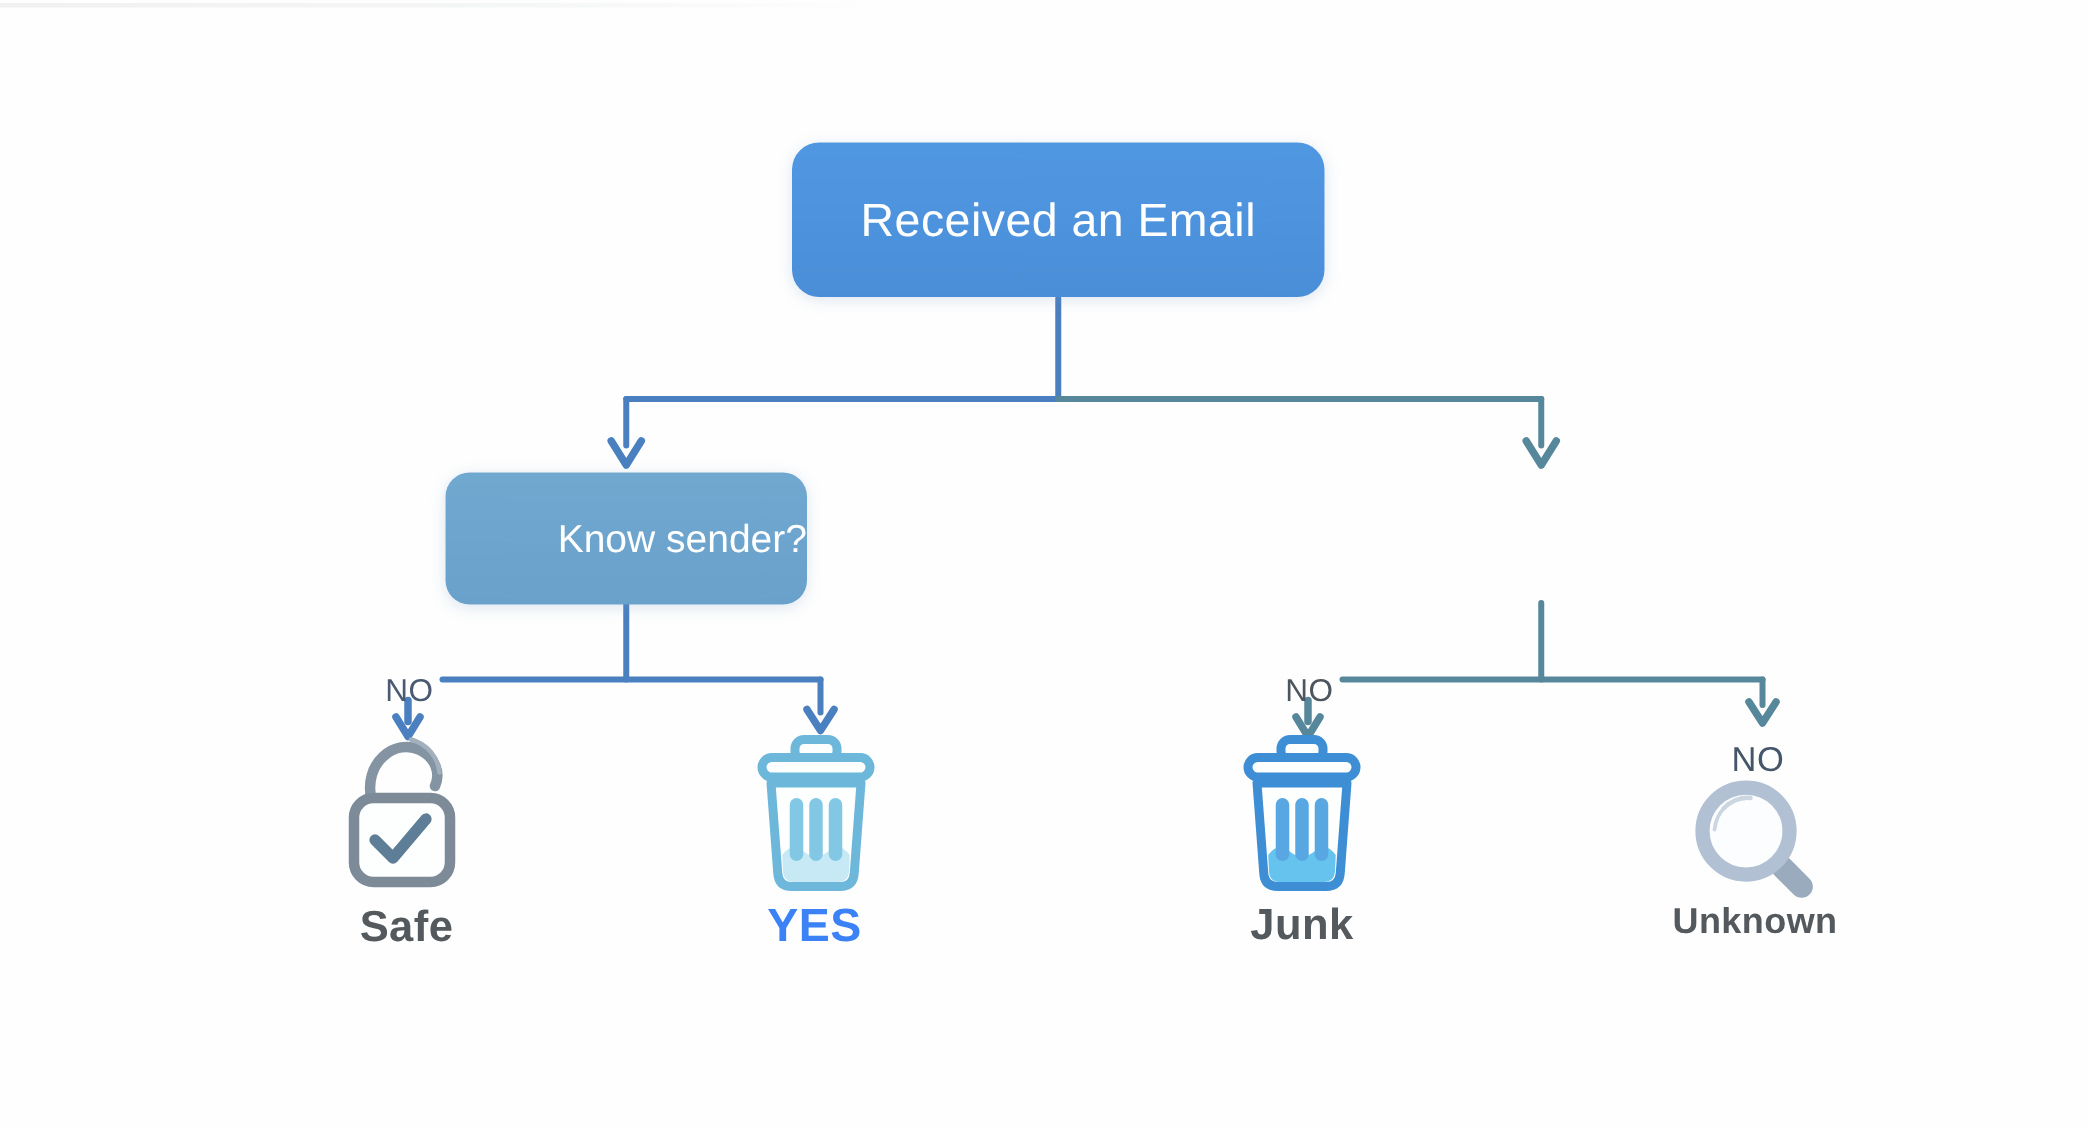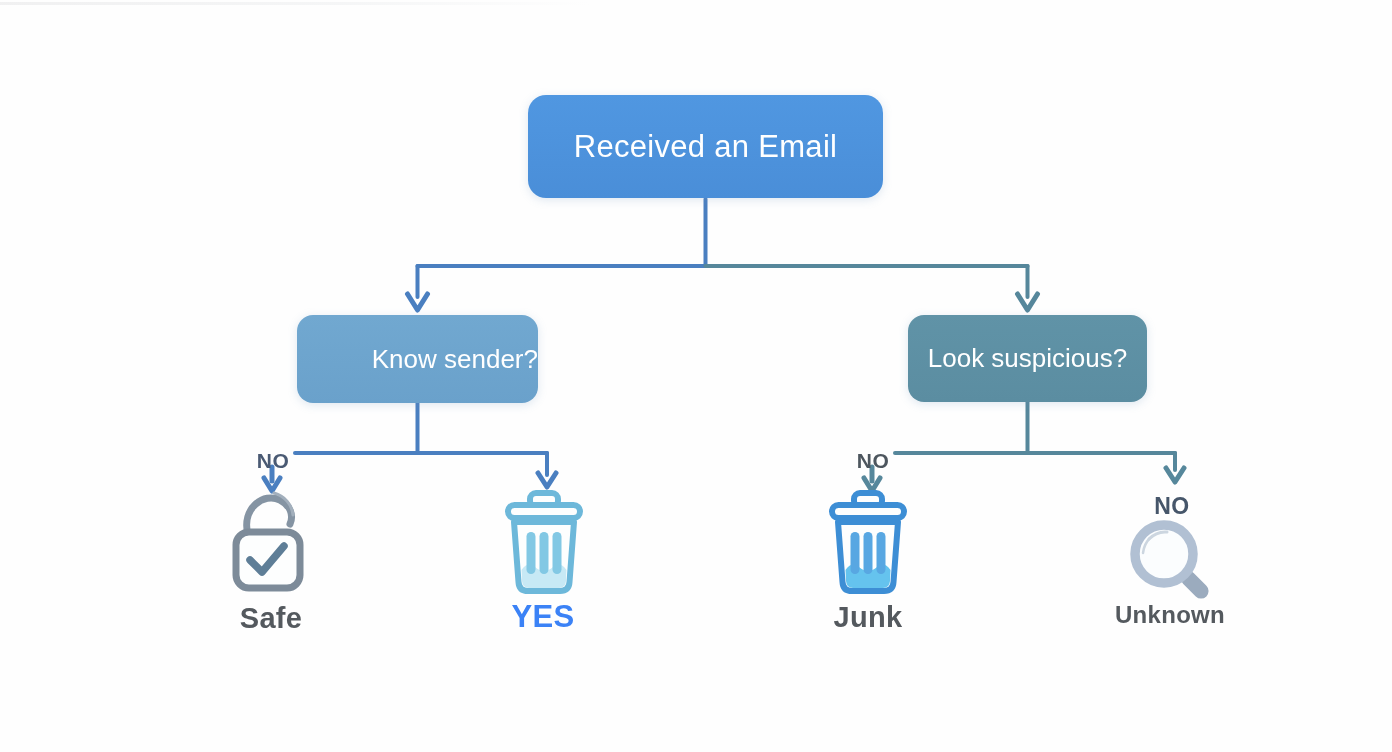--- a/index.html
+++ b/index.html
@@ -34,21 +34,21 @@
   }
   .node-suspicious{
     left:908px;top:315px;width:239px;height:87px;border-radius:16px;
     background:linear-gradient(180deg,#6093a7,#5b8da1;);
     background:linear-gradient(180deg,#6093a7,#5b8da1);
     font-size:26px;font-weight:500;
   }
 
   .edge-label{
     position:absolute;transform:translateX(-50%);
-    font-weight:bold;font-size:21px;letter-spacing:.5px;
+    font-weight:normal;font-size:21px;letter-spacing:.5px;
   }
   .edge-no-1{left:273px;top:449px;color:#4a5a73;}
   .edge-no-2{left:873px;top:449px;color:#4d565e;}
   .edge-no-3{left:1172px;top:493px;color:#46566a;font-size:23px;}
 
   .outcome-label{
     position:absolute;transform:translateX(-50%);
     font-weight:bold;font-size:29px;color:#54595e;letter-spacing:.3px;
   }
   .label-safe{left:271px;top:602px;}
@@ -96,23 +96,20 @@
       <path d="M 864 478 L 872 491 L 880 478" stroke-width="5"></path>
     </g>
   </svg>
 
   <div class="node node-root">
     <span>Received an Email</span>
   </div>
   <div class="node node-know">
     <span>Know sender?</span>
   </div>
-  <div class="node node-suspicious">
-    <span>Look suspicious?</span>
-  </div>
 
   <div class="edge-label edge-no-1">NO</div>
   <div class="edge-label edge-no-2">NO</div>
   <div class="edge-label edge-no-3">NO</div>
 
   <svg class="icon icon-lock" width="80" height="110" viewBox="0 0 80 110" fill="none">
     <path d="M 20 47 C 13 20 36 4 52 12 C 62 17 66 27 62 36" stroke="#8594a3" stroke-width="7" stroke-linecap="round"></path>
     <path d="M 46 5 C 57 8 64 17 65 27" stroke="#a2afbc" stroke-width="3" stroke-linecap="round"></path>
     <rect x="8" y="44" width="64" height="56" rx="13" stroke="#7d8b99" stroke-width="7" fill="#fdfefe"></rect>
     <path d="M 22 72 L 34 84 L 56 58" stroke="#5e7e97" stroke-width="7.5" stroke-linecap="round" stroke-linejoin="round"></path>

